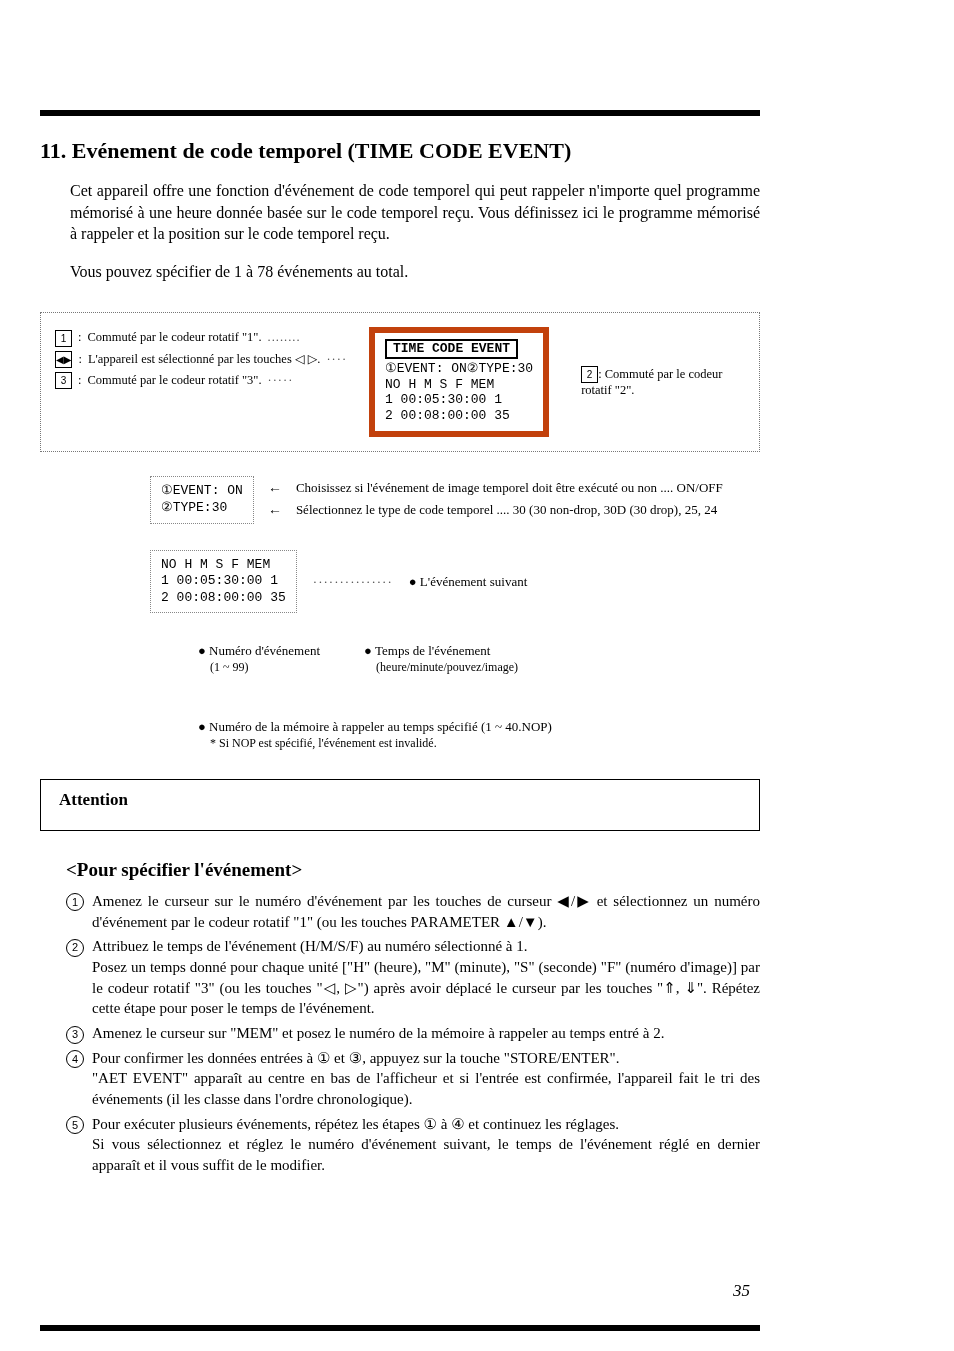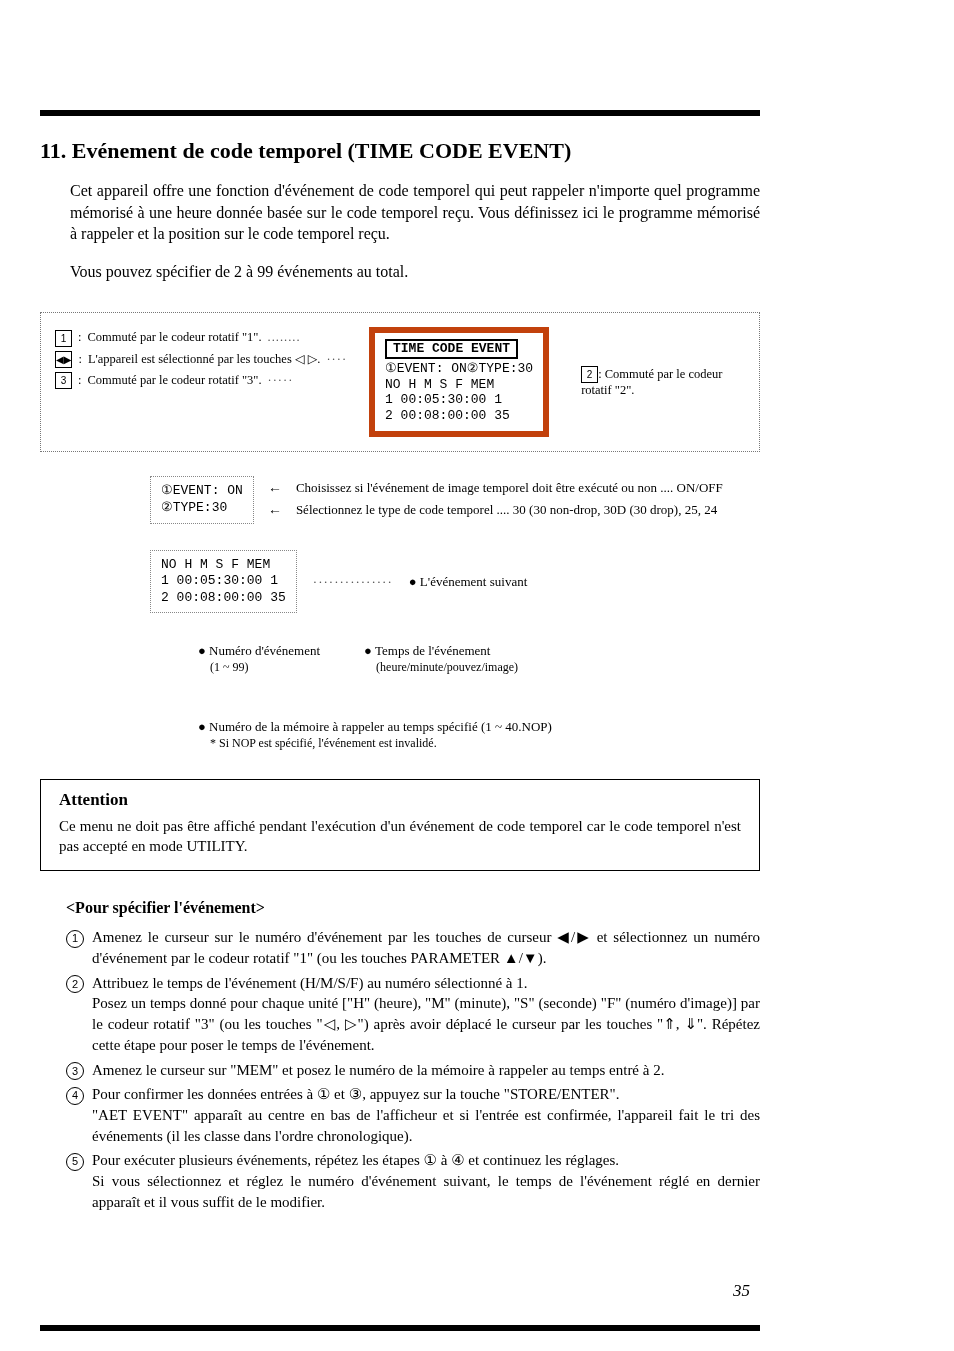--- a/index.html
+++ b/index.html
@@ -23,40 +23,40 @@
   .subdesc{font-size:13px}
   .arrow{font-size:14px}
   .sub2{margin:26px 0 0 110px;font-size:13px}
   .memlines{font-family:"Courier New",monospace;border:1px dotted #888;padding:6px 10px;line-height:1.25;display:inline-block}
   .legend{margin:30px 0 0 48px;font-size:13px;display:flex;flex-wrap:wrap;gap:44px}
   .legend .lg{display:flex;gap:6px}
   .legend .sm{font-size:12px;margin-left:12px}
   .attention{border:1px solid #000;margin:28px 0 28px 0;padding:10px 18px 14px 18px}
   .attention h3{text-align:left;font-size:17px;margin:0 0 6px 0;font-weight:bold}
   .attention p{margin:0;font-size:15px;line-height:1.35;text-align:justify}
-  .spec h4{font-size:16px;margin:16px 0 10px 26px;font-weight:bold}
+  .spec h4{font-size:19px;margin:16px 0 10px 26px;font-weight:bold}
   .spec ol{list-style:none;margin:0 0 0 26px;padding:0;font-size:15px;line-height:1.38;text-align:justify}
   .spec li{display:flex;gap:8px;margin-bottom:4px}
   .spec .num{flex:0 0 auto}
   .circ{display:inline-flex;width:16px;height:16px;border:1px solid #000;border-radius:50%;font-size:11px;align-items:center;justify-content:center;font-family:Arial,sans-serif}
   .pagenum{position:absolute;bottom:50px;right:50px;font-style:italic;font-size:17px}
   .botrule{position:absolute;bottom:20px;left:40px;right:40px;border-top:6px solid #000}
   .dotlead{display:inline-block;min-width:30px;letter-spacing:1px;color:#555}
   .eventnext{display:flex;align-items:center;gap:16px;margin-top:8px}
 </style>
 </head>
 <body>
 
 <div class="page">
   <div class="heavyrule"></div>
 
   <h1>11.  Evénement de code temporel (TIME CODE EVENT)</h1>
   <div class="intro">
     <p>Cet appareil offre une fonction d'événement de code temporel qui peut rappeler n'importe quel programme mémorisé à une heure donnée basée sur le code temporel reçu. Vous définissez ici le programme mémorisé à rappeler et la position sur le code temporel reçu.</p>
-    <p>Vous pouvez spécifier de 2 à 99 événements au total.</p>
+    <p>Vous pouvez spécifier de 1 à 78 événements au total.</p>
   </div>
 
   <div class="panel">
     <div class="row">
       <div class="leftcol">
         <div class="item"><span class="sq">1</span>: <span>Commuté par le codeur rotatif "1".</span><span class="dotlead">........</span></div>
         <div class="item"><span class="sq wide">◀▶</span>: <span>L'appareil est sélectionné par les touches ◁ ▷.</span><span class="dotlead">····</span></div>
         <div class="item"><span class="sq">3</span>: <span>Commuté par le codeur rotatif "3".</span><span class="dotlead">·····</span></div>
       </div>
       <div class="lcd">
@@ -118,21 +118,20 @@
           <div>
         <span>● Numéro de la mémoire à rappeler au temps spécifié (1 ~ 40.NOP)</span><br>
         <span class="sm">* Si NOP est spécifié, l'événement est invalidé.</span>
       </div>
         </div>
     </div>
   </div>
 
   <div class="attention">
     <h3>Attention</h3>
-    <p>Ce menu ne doit pas être affiché pendant l'exécution d'un événement de code temporel car le code temporel n'est pas accepté en mode UTILITY.</p>
   </div>
 
   <div class="spec">
     <h4>&lt;Pour spécifier l'événement&gt;</h4>
     <ol>
       <li>
           <span class="num"><span class="circ">1</span></span>
           <span>Amenez le curseur sur le numéro d'événement par les touches de curseur ◀/▶ et sélectionnez un numéro d'événement par le codeur rotatif "1" (ou les touches PARAMETER ▲/▼).</span>
         </li>
       <li>

